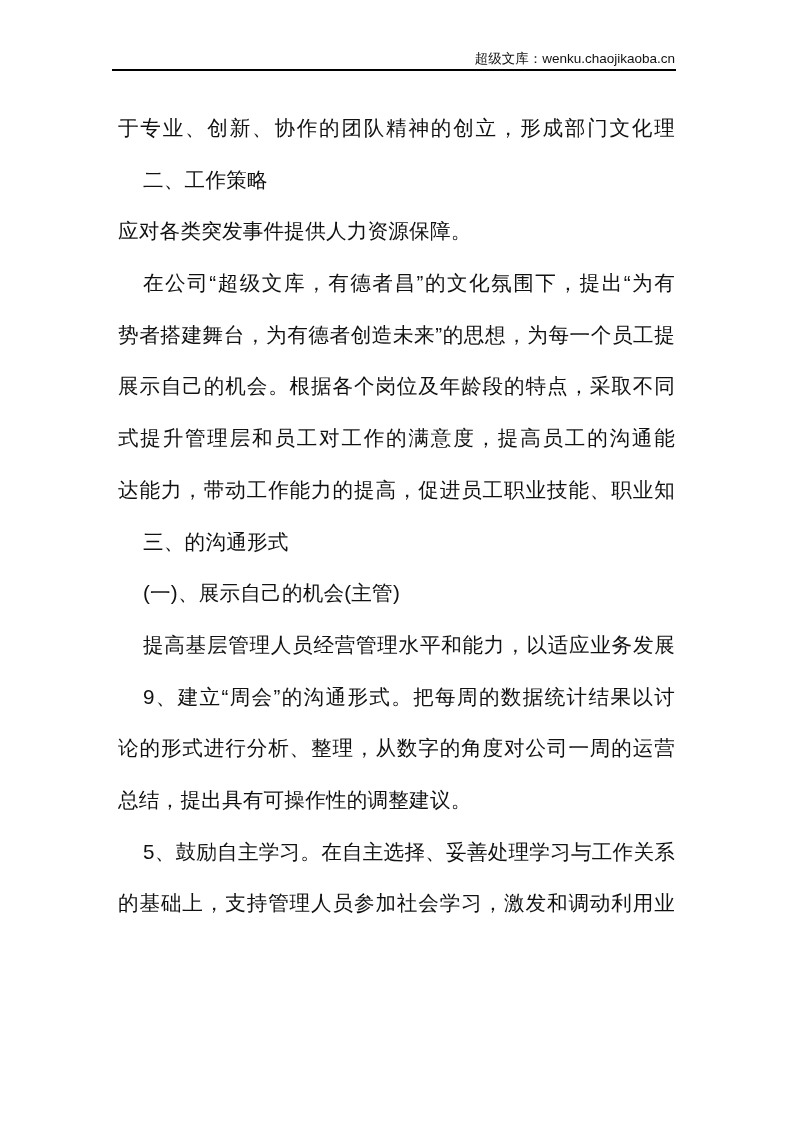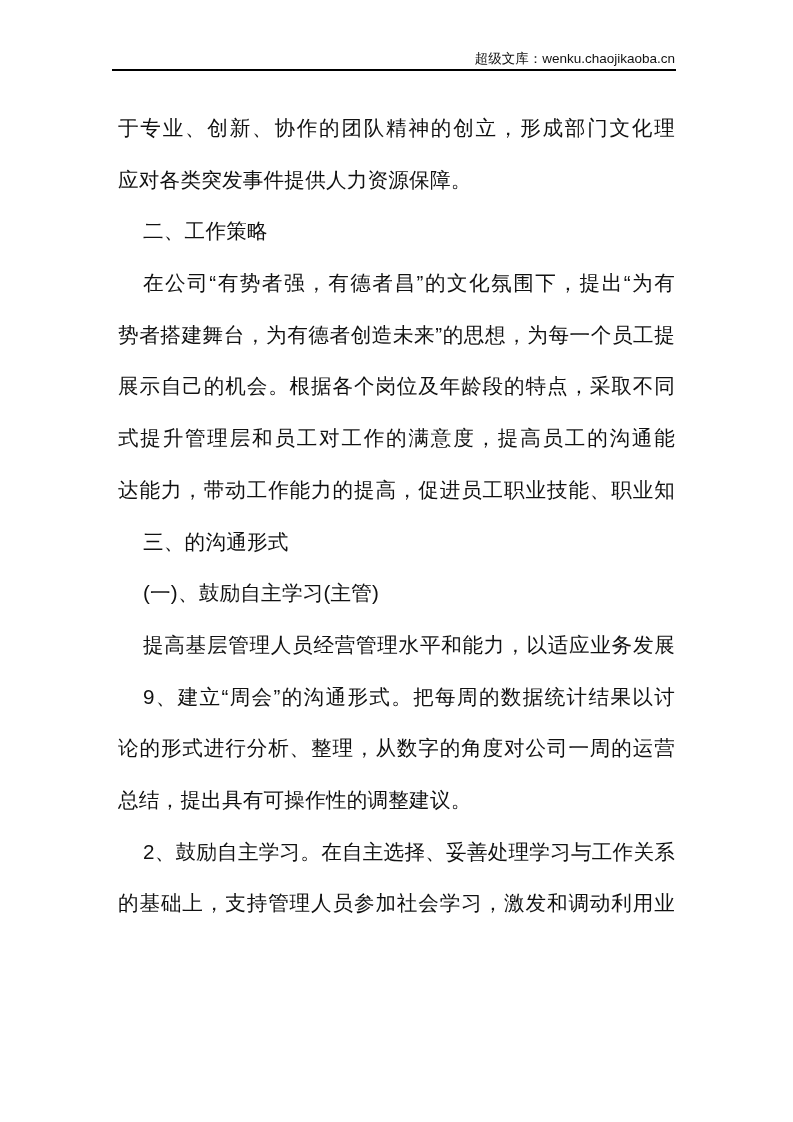--- a/index.html
+++ b/index.html
@@ -72,30 +72,30 @@
 <div class="page">
 
   <div class="page-header">
     <span class="site-name">超级文库：</span><span class="site-url">wenku.chaojikaoba.cn</span>
   </div>
 
   <div class="header-rule"></div>
 
   <div class="document-body">
       <div class="line fill">于专业、创新、协作的团队精神的创立，形成部门文化理念，为</div>
+      <div class="line indent">二、工作策略</div>
       <div class="line">应对各类突发事件提供人力资源保障。</div>
-      <div class="line indent">二、工作策略</div>
-      <div class="line indent fill">在公司“有势者强，有德者昌”的文化氛围下，提出“为有</div>
+      <div class="line indent fill">在公司“超级文库，有德者昌”的文化氛围下，提出“为有</div>
       <div class="line fill">势者搭建舞台，为有德者创造未来”的思想，为每一个员工提供</div>
       <div class="line fill">展示自己的机会。根据各个岗位及年龄段的特点，采取不同的方</div>
       <div class="line fill">式提升管理层和员工对工作的满意度，提高员工的沟通能力、表</div>
       <div class="line fill">达能力，带动工作能力的提高，促进员工职业技能、职业知识、</div>
       <div class="line indent">三、的沟通形式</div>
-      <div class="line indent">(一)、鼓励自主学习(主管)</div>
+      <div class="line indent">(一)、展示自己的机会(主管)</div>
       <div class="line indent fill">提高基层管理人员经营管理水平和能力，以适应业务发展对</div>
       <div class="line indent fill">9、建立“周会”的沟通形式。把每周的数据统计结果以讨</div>
       <div class="line fill">论的形式进行分析、整理，从数字的角度对公司一周的运营进行</div>
       <div class="line">总结，提出具有可操作性的调整建议。</div>
-      <div class="line indent fill">2、鼓励自主学习。在自主选择、妥善处理学习与工作关系</div>
+      <div class="line indent fill">5、鼓励自主学习。在自主选择、妥善处理学习与工作关系</div>
       <div class="line fill">的基础上，支持管理人员参加社会学习，激发和调动利用业余时</div>
     </div>
 
 </div>
 
 </body></html>

